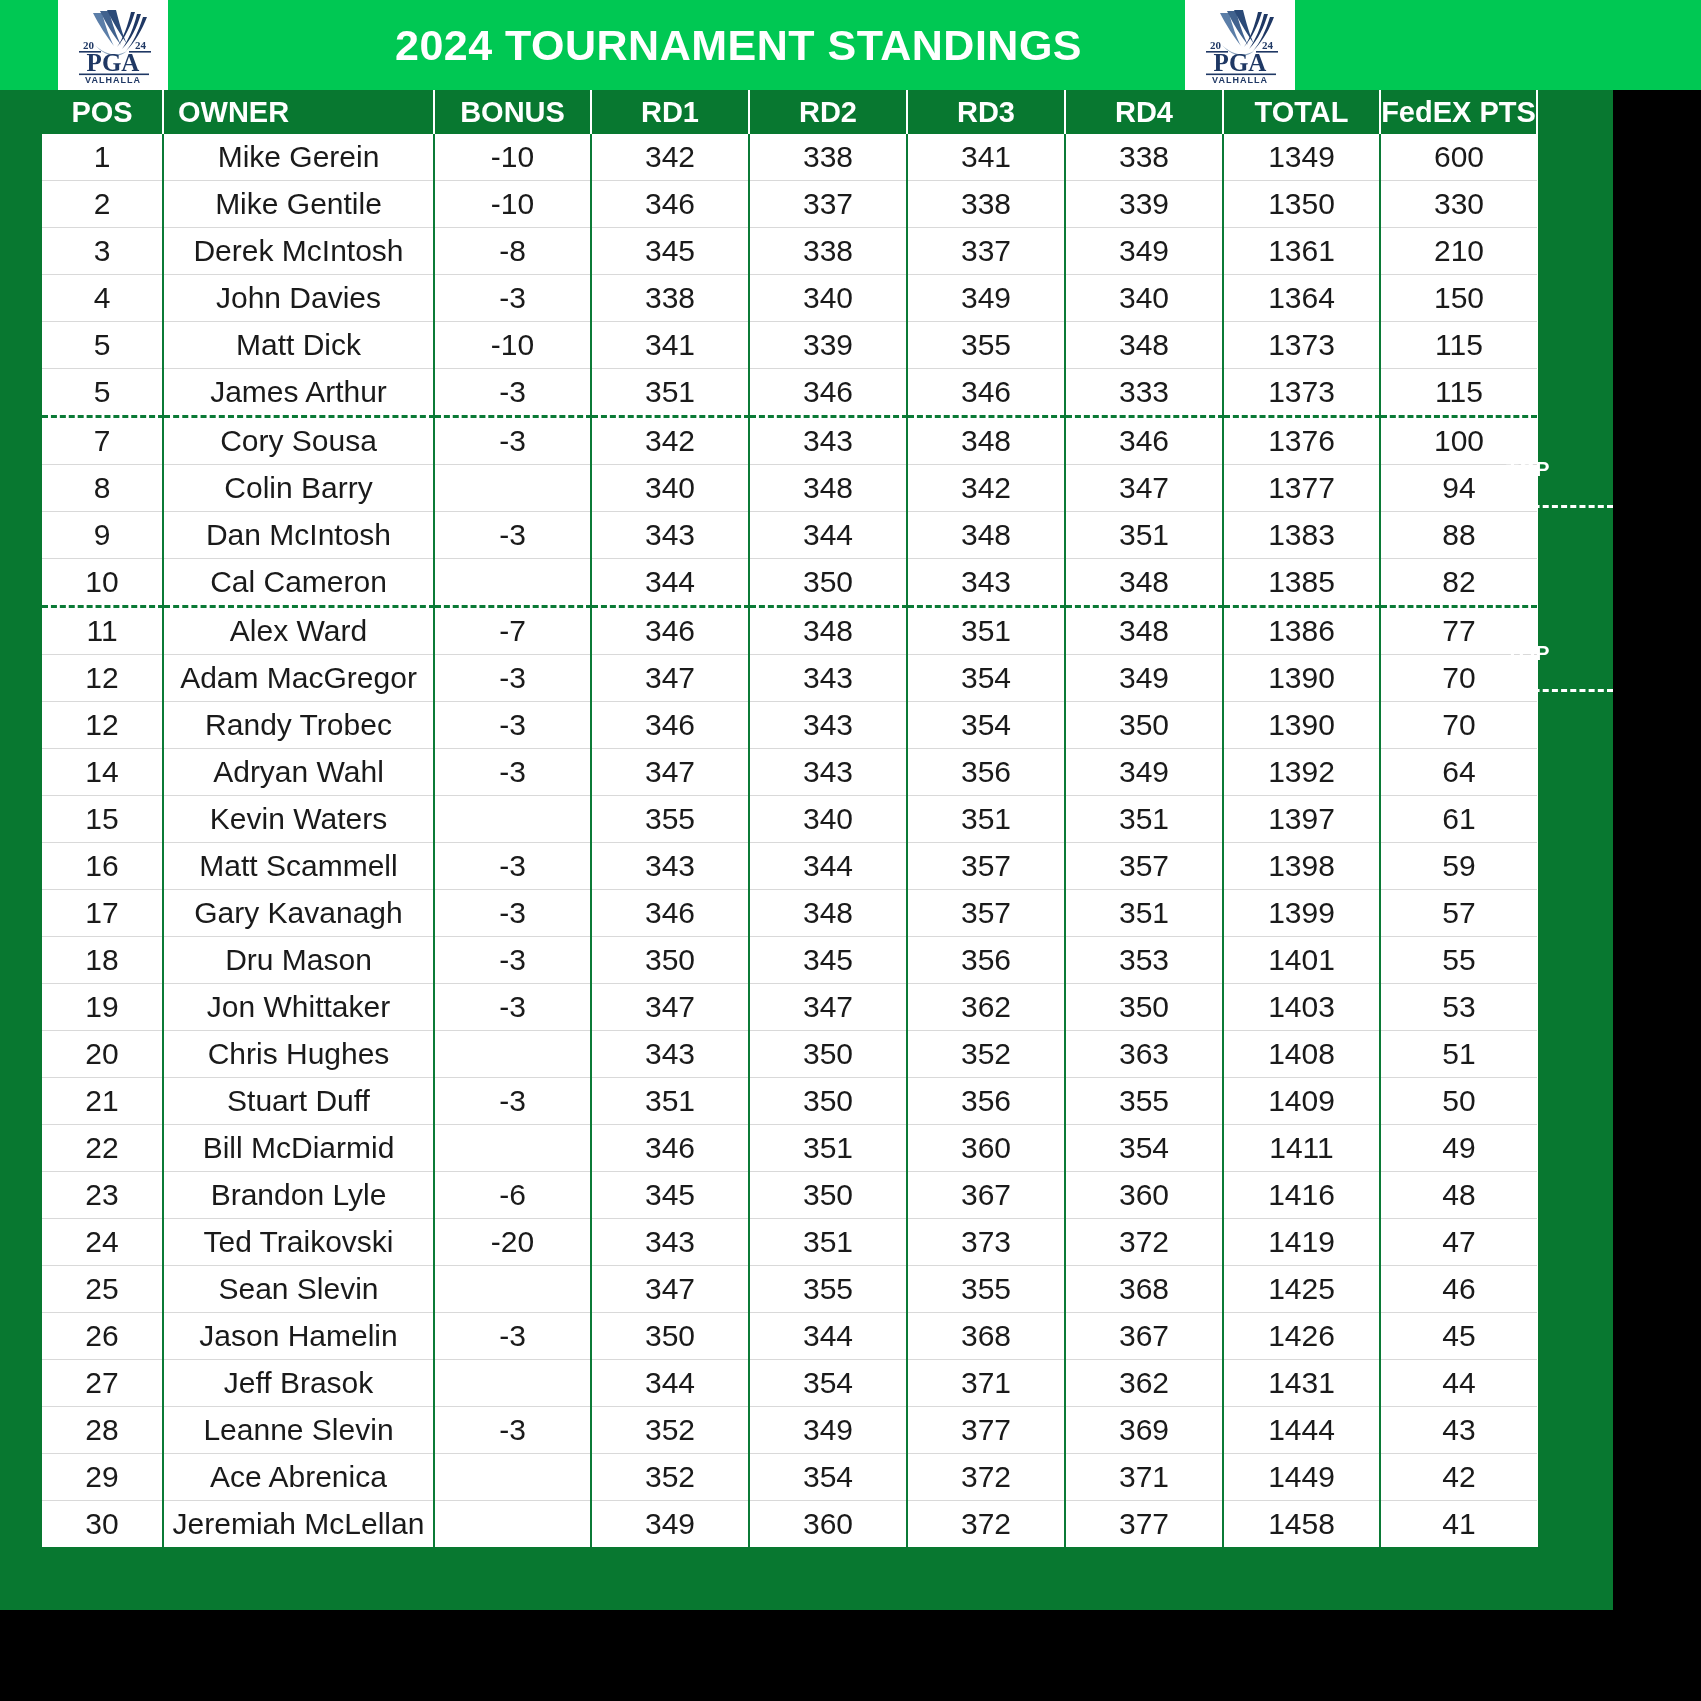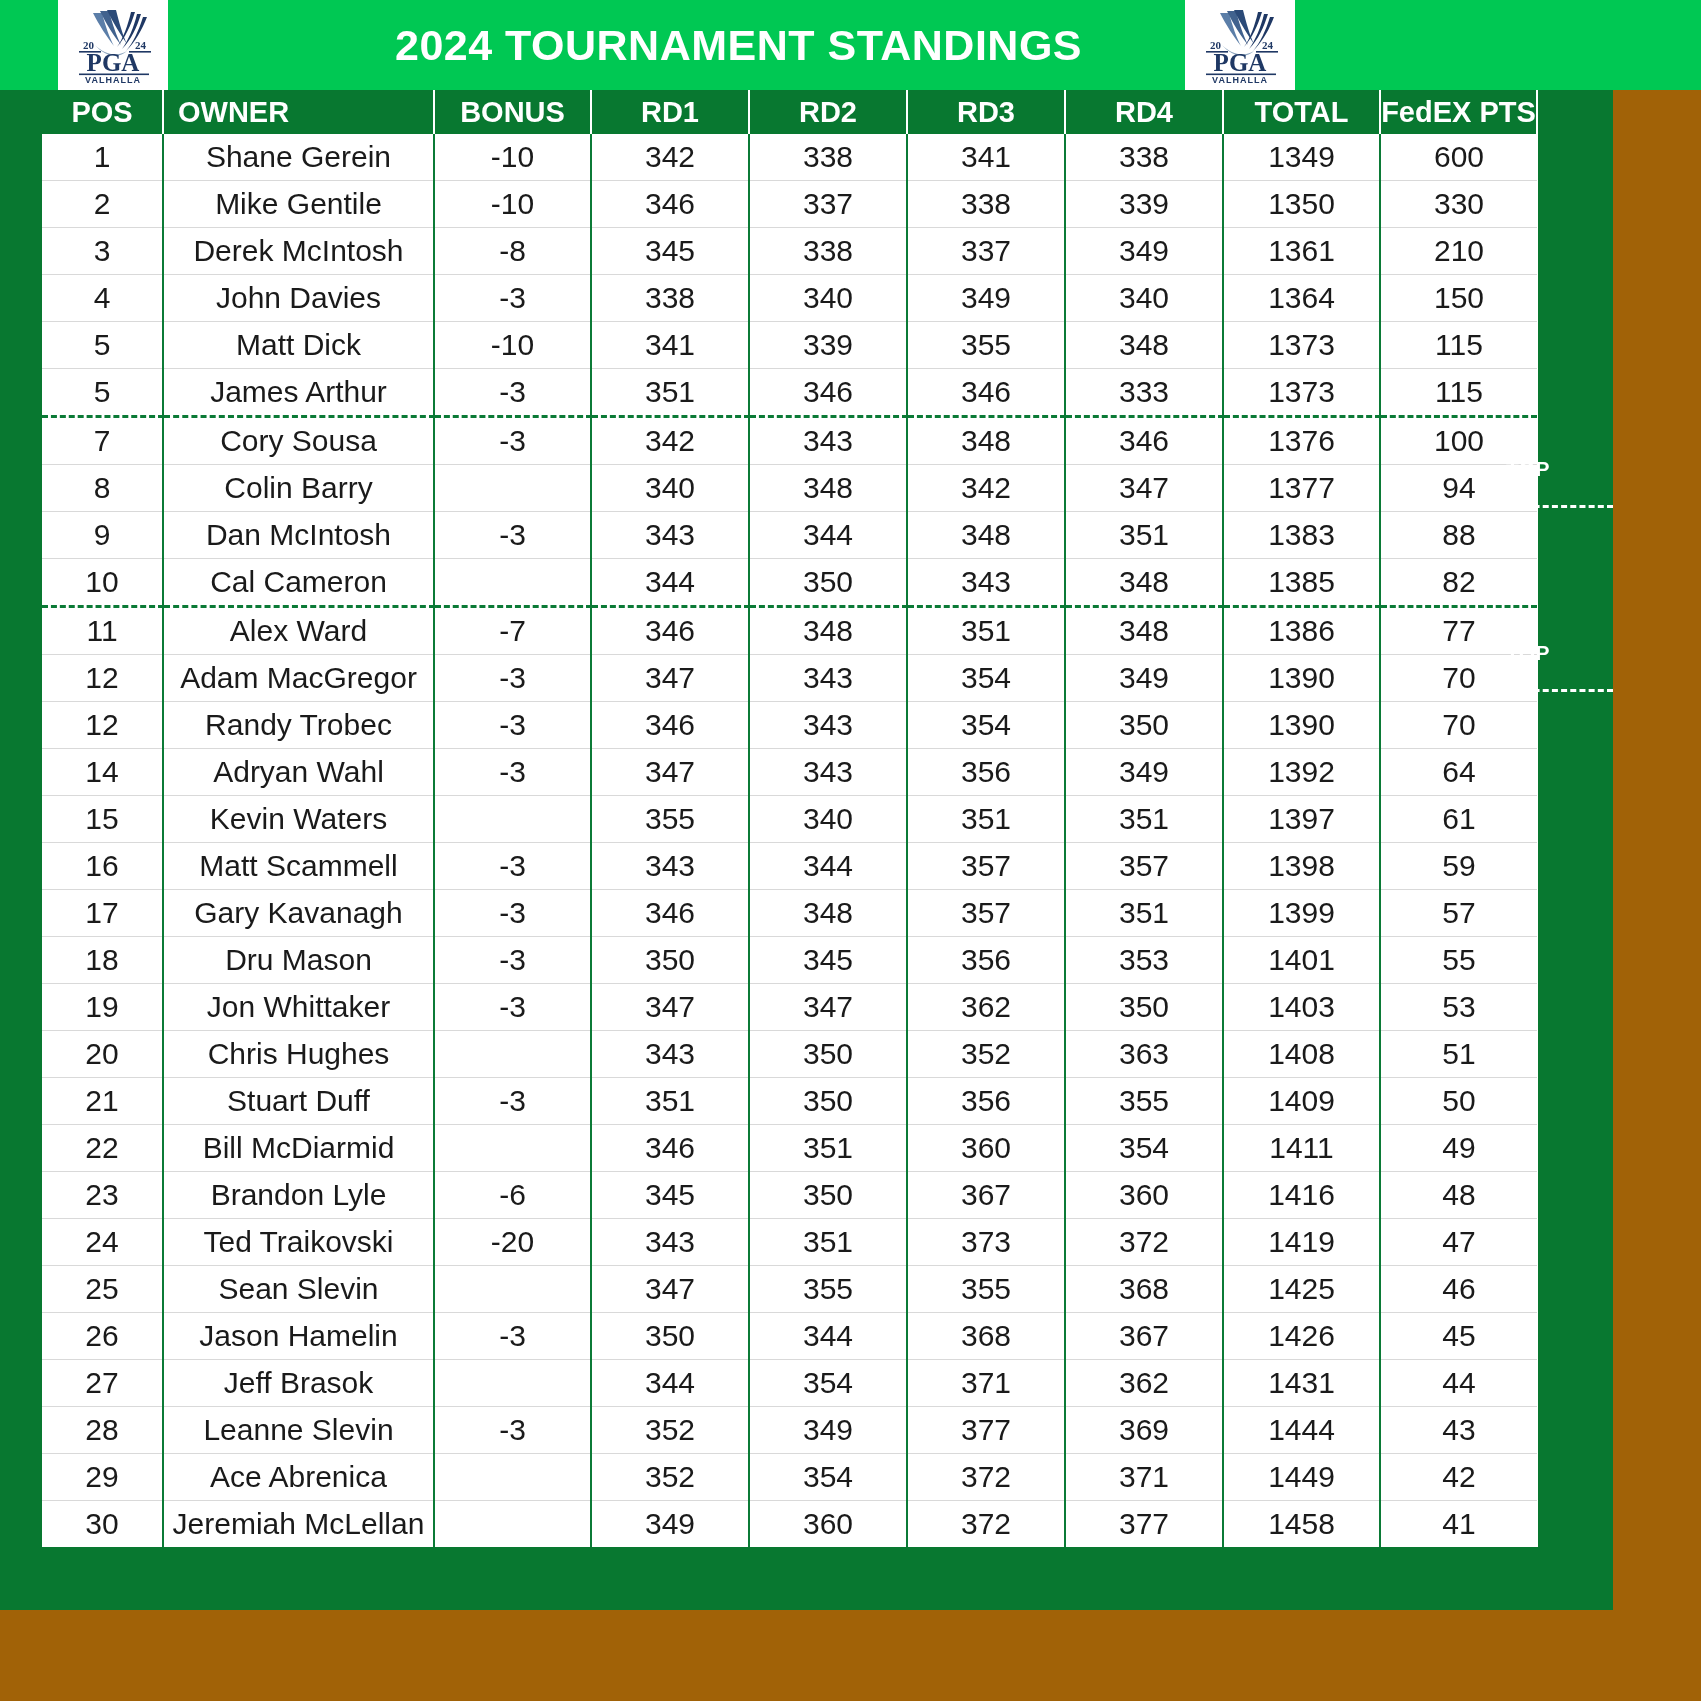--- a/index.html
+++ b/index.html
@@ -42,21 +42,21 @@
     letter-spacing:0.5px;
     white-space:nowrap;
   }
 
   
   .board{
     position:absolute;
     left:0;top:90px;
     width:1701px;
     height:1611px;
-    background:#a16207;
+    background:#000000;
   }
   
   .darkback{
     position:absolute;
     left:0;top:0;width:1613px;height:1520px;
     background:#087830;
   }
   .rightstrip{
     position:absolute;
     left:1506px;top:0;width:107px;height:1520px;
@@ -204,21 +204,21 @@
           <th class="rd-h">RD2</th>
           <th class="rd-h">RD3</th>
           <th class="rd-h">RD4</th>
           <th class="total-h">TOTAL</th>
           <th class="fedex-h">FedEX PTS</th>
         </tr>
       </thead>
       <tbody id="tbody">
           <tr class="row">
             <td class="c-pos">1</td>
-            <td class="c-owner">Shane Gerein</td>
+            <td class="c-owner">Mike Gerein</td>
             <td class="c-bonus">-10</td>
             <td class="c-rd">342</td>
             <td class="c-rd">338</td>
             <td class="c-rd">341</td>
             <td class="c-rd">338</td>
             <td class="c-total">1349</td>
             <td class="c-fedex">600</td>
           </tr>
           <tr class="row">
             <td class="c-pos">2</td>

